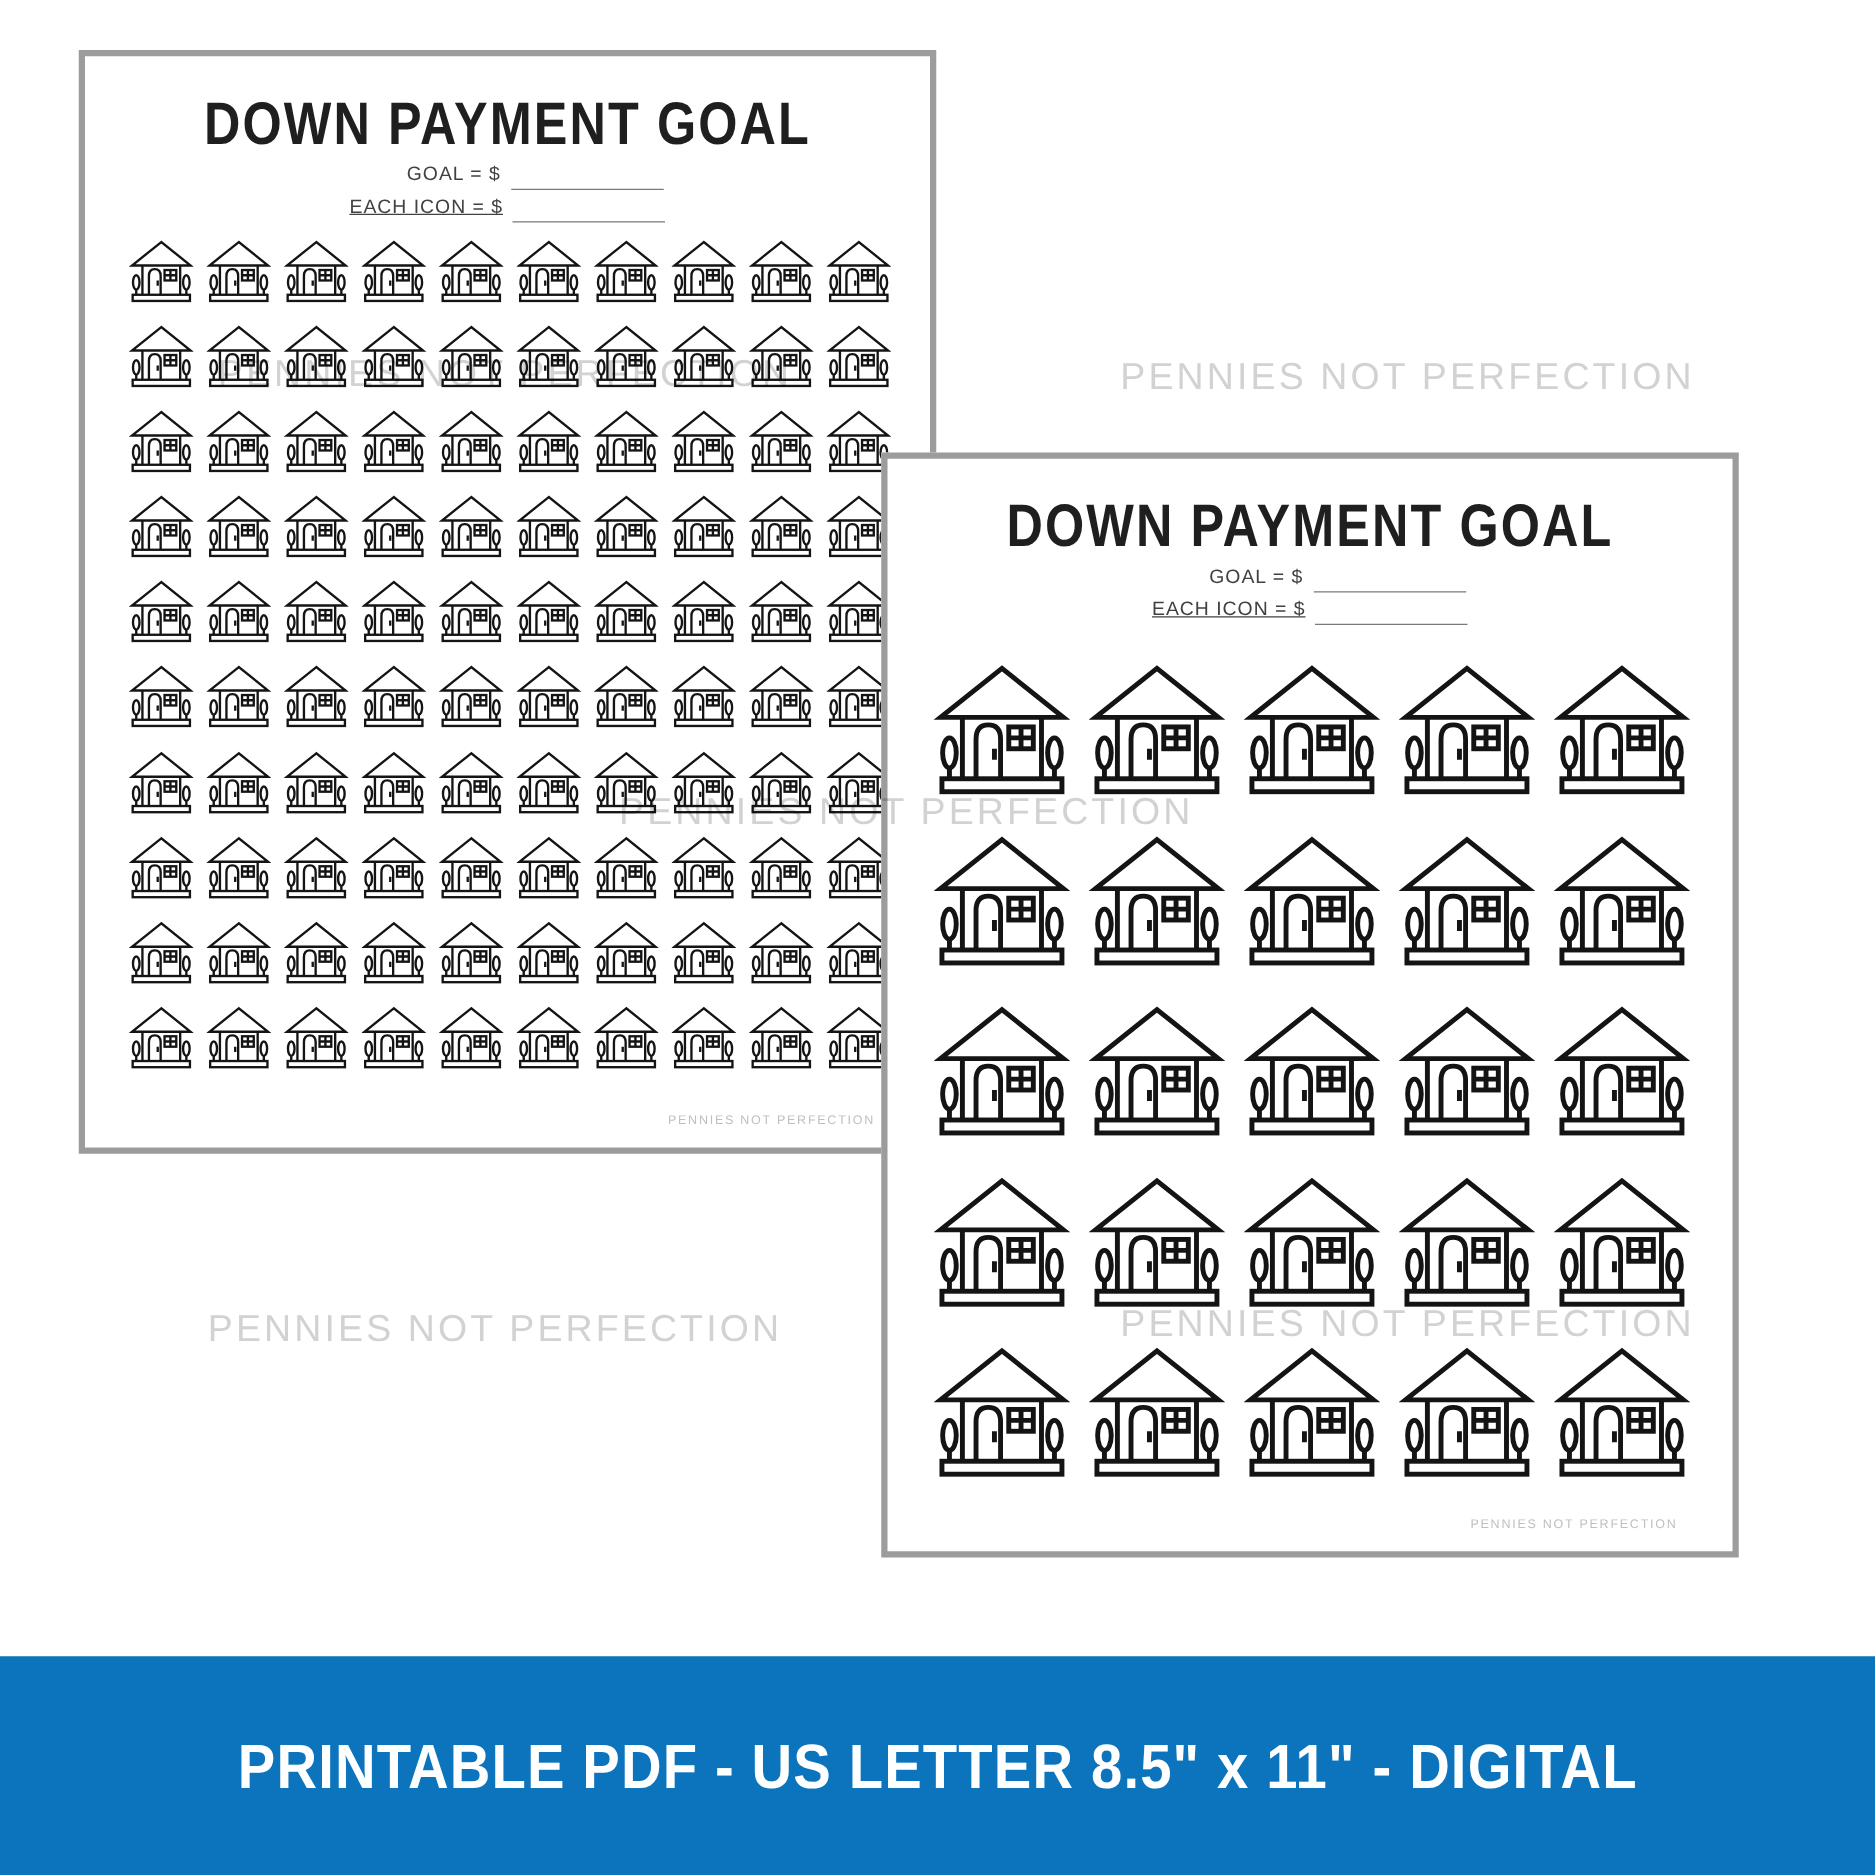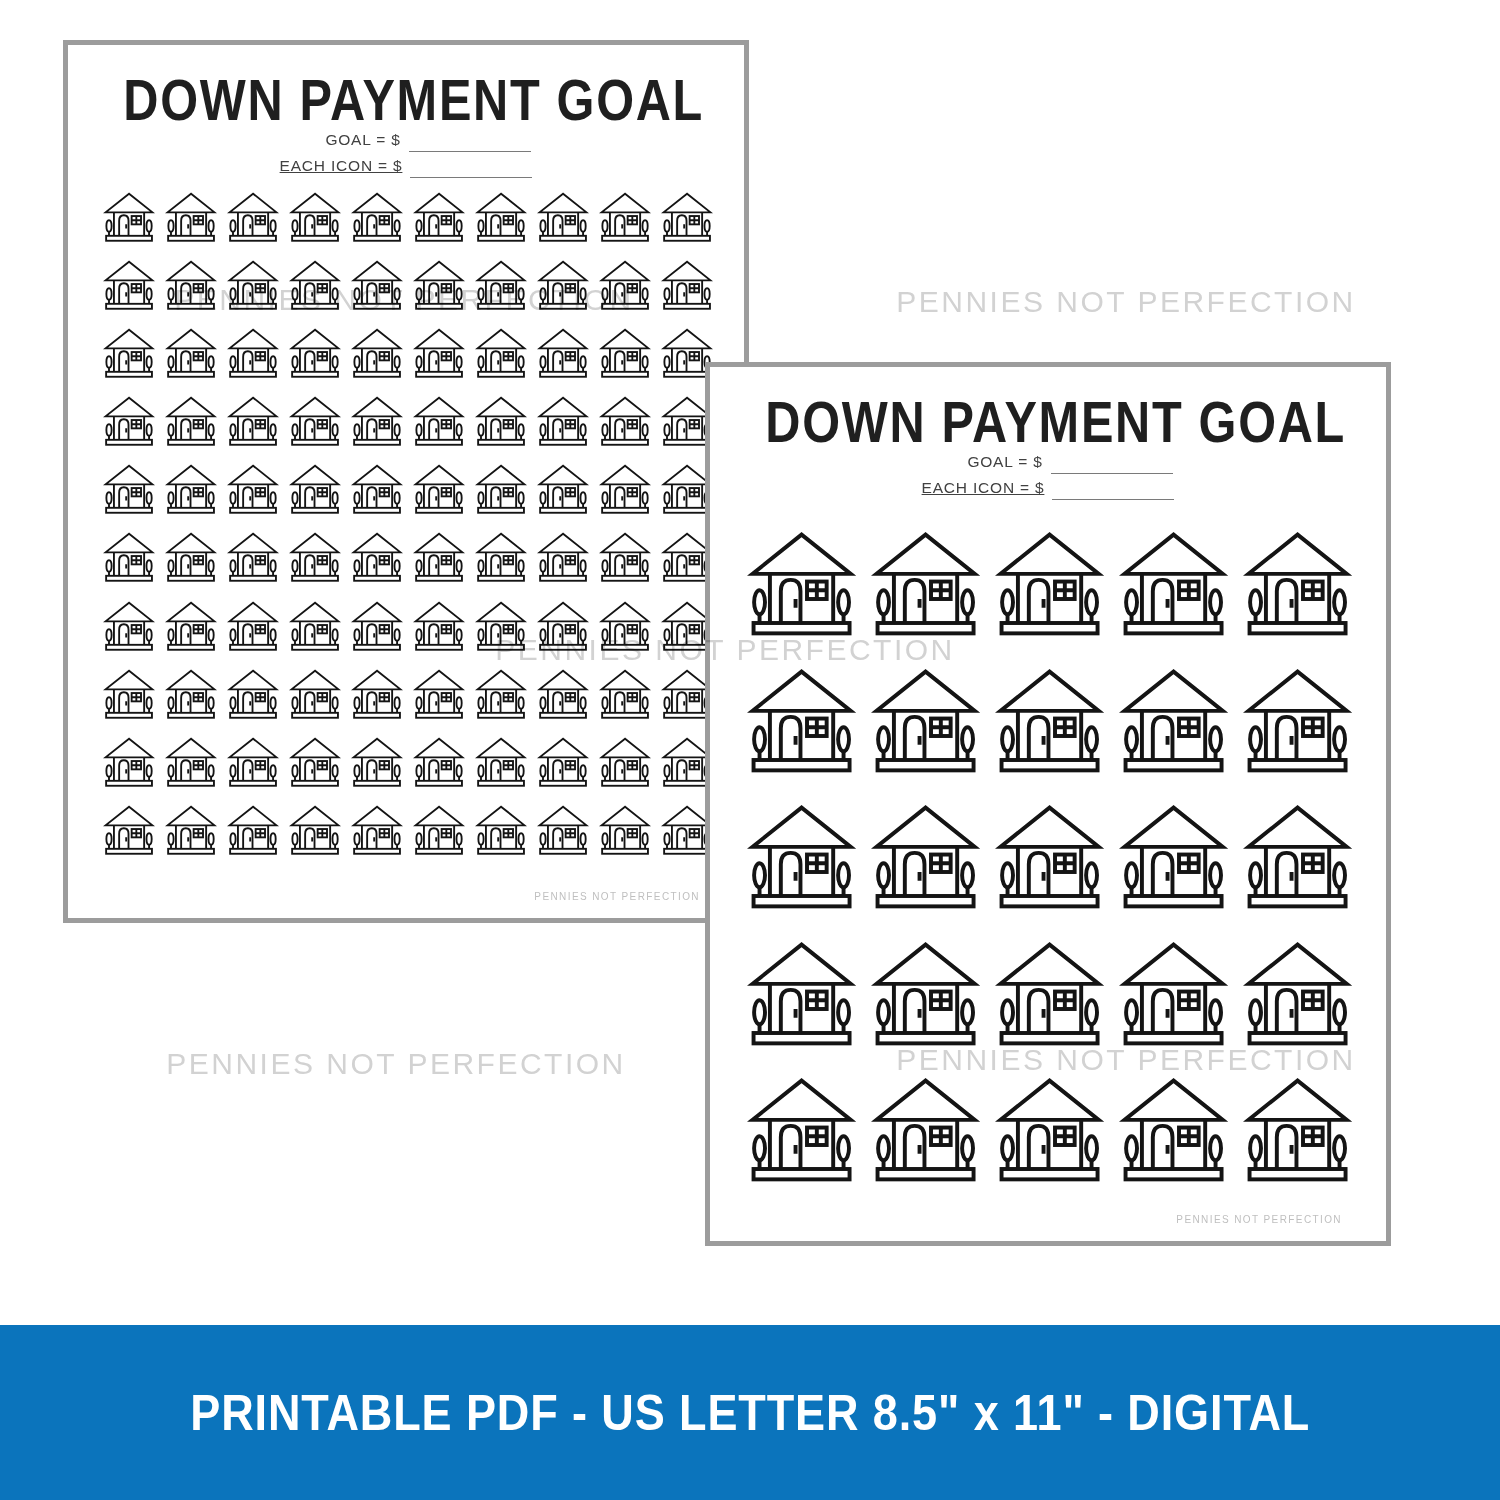--- a/index.html
+++ b/index.html
@@ -11,21 +11,21 @@
   
   .page{
     position:absolute;background:#ffffff;border:5px solid #9c9c9c;
     box-sizing:border-box;
   }
   .page-back{left:63px;top:40px;width:686px;height:883px;z-index:1;}
   .page-front{left:705px;top:362px;width:686px;height:884px;z-index:2;}
 
   .page-title{
     text-align:center;margin-top:30px;line-height:50px;
-    font-size:58px;font-weight:bold;color:#1f1f1f;letter-spacing:2px;
+    font-size:48px;font-weight:bold;color:#1f1f1f;letter-spacing:2px;
     white-space:nowrap;
   }
   .title-inner{display:inline-block;transform:scaleX(0.84);transform-origin:center;}
 
   .goal-row{
     display:flex;justify-content:center;align-items:flex-end;
     font-size:15.5px;color:#414141;letter-spacing:0.8px;line-height:17px;
   }
   .goal-row.first{margin-top:6px;padding-left:44px;}
   .goal-row.second{margin-top:9px;text-decoration:underline;}

